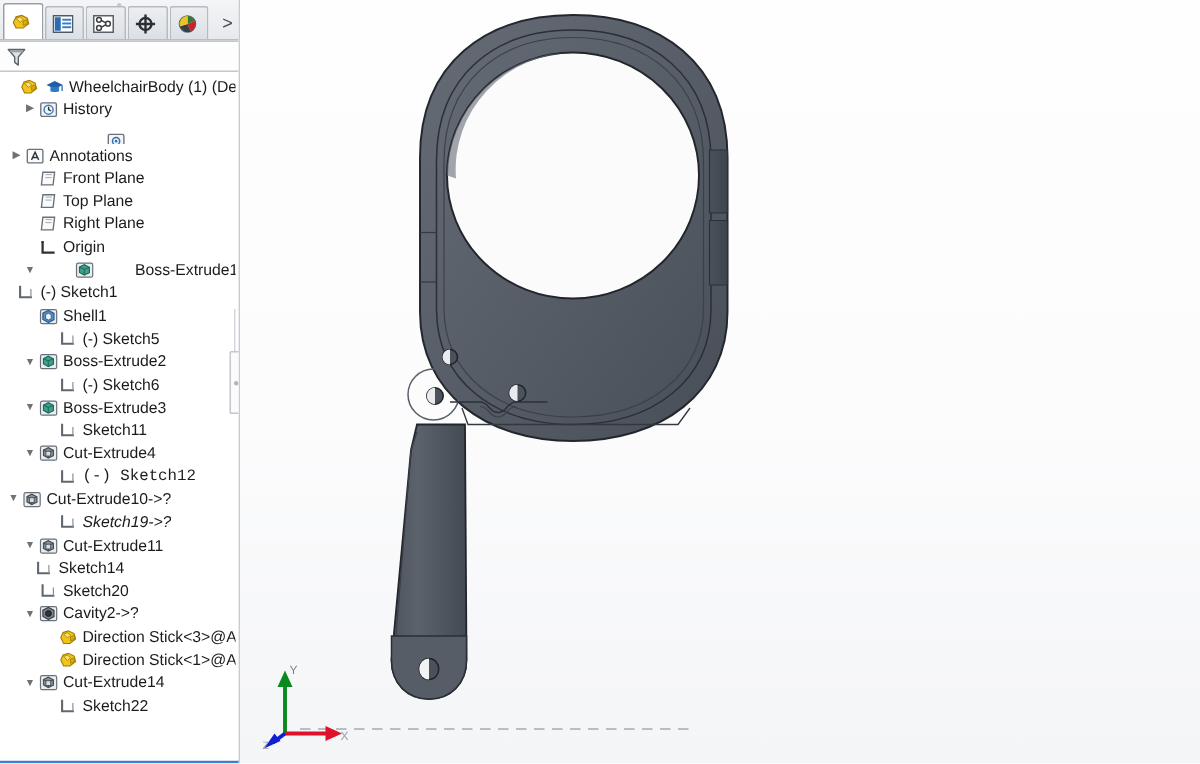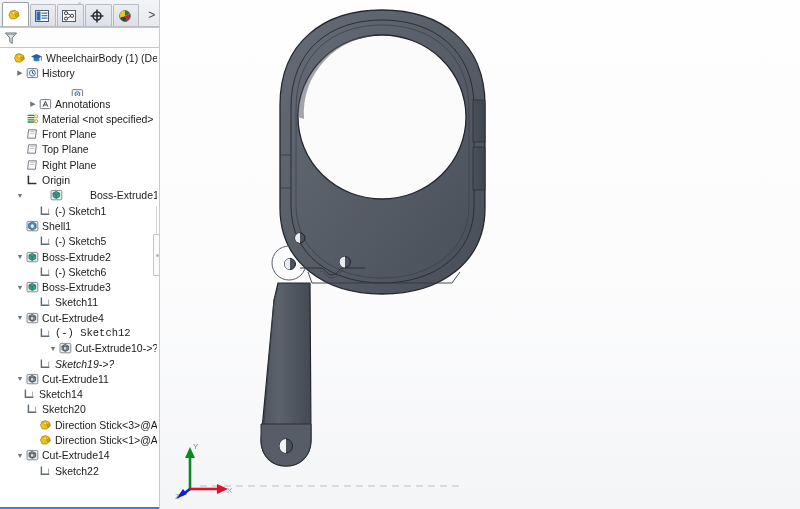--- a/index.html
+++ b/index.html
@@ -284,45 +284,34 @@
           <span class="twisty empty">&nbsp;</span>
           <span class="ico">
             <svg width="13" height="12" viewBox="0 0 13 12">
               <rect x="1.2" y="1.6" width="10.4" height="9" rx="1" fill="#f3f5f7" stroke="#6a7078" stroke-width="0.9"></rect>
               <circle cx="6.4" cy="6.1" r="2.4" fill="none" stroke="#2f6fb8" stroke-width="1"></circle>
               <circle cx="6.4" cy="6.1" r="0.9" fill="#2f6fb8"></circle>
             </svg>
           </span>
           <span class="lbl">Sensors</span>
         </div>
-        <div class="row" style="padding-left: 28px;">
+        <div class="row" style="padding-left: 6px;">
           <span class="twisty">▶</span>
           <span class="ico">
             <svg width="13" height="12" viewBox="0 0 13 12">
               <rect x="1.2" y="1.6" width="10.4" height="9" rx="1" fill="#fafbfc" stroke="#6a7078" stroke-width="0.9"></rect>
               <path d="M4 8.6 L6.4 3.4 L8.8 8.6 M5 7 L7.8 7" stroke="#2b3036" stroke-width="0.9" fill="none"></path>
             </svg>
           </span>
           <span class="lbl">Annotations</span>
         </div>
         <div class="row" style="padding-left: 15px;">
           <span class="twisty empty">&nbsp;</span>
           <span class="ico">
             <svg width="13" height="12" viewBox="0 0 13 12">
-              <path d="M1.6 2.4 L8.4 2.4 M1.6 4.6 L8.4 4.6 M1.6 6.8 L8.4 6.8 M1.6 9 L8.4 9" stroke="#2f8a3a" stroke-width="1.3"></path>
-              <circle cx="10.2" cy="3.4" r="1.5" fill="none" stroke="#caa010" stroke-width="1"></circle>
-              <circle cx="10.2" cy="8.2" r="1.5" fill="none" stroke="#caa010" stroke-width="1"></circle>
-            </svg>
-          </span>
-          <span class="lbl">Material &lt;not specified&gt;</span>
-        </div>
-        <div class="row" style="padding-left: 15px;">
-          <span class="twisty empty">&nbsp;</span>
-          <span class="ico">
-            <svg width="13" height="12" viewBox="0 0 13 12">
               <path d="M2.6 1.8 L10.4 1.8 L9.4 10.2 L1.6 10.2 Z" fill="#f9fafb" stroke="#6a7078" stroke-width="0.9"></path>
               <path d="M4.4 3.4 L8.6 3.4 M4.2 5.4 L8.4 5.4" stroke="#9aa0a8" stroke-width="0.6"></path>
             </svg>
           </span>
           <span class="lbl">Front Plane</span>
         </div>
         <div class="row" style="padding-left: 15px;">
           <span class="twisty empty">&nbsp;</span>
           <span class="ico">
             <svg width="13" height="12" viewBox="0 0 13 12">
@@ -356,21 +345,21 @@
           <span class="twisty">▼</span>
           <span class="ico">
             <svg width="13" height="12" viewBox="0 0 13 12">
               <rect x="1" y="1.4" width="10.8" height="9.4" rx="1.2" fill="#e9eef1" stroke="#6a7078" stroke-width="0.8"></rect>
               <path d="M3 7.6 L3 4 L6.2 2.4 L9.6 4.2 L9.6 7.8 L6.2 9.4 Z" fill="#3fa08c" stroke="#1e6a5c" stroke-width="0.8"></path>
               <path d="M3 4 L6.2 5.6 L9.6 4.2 M6.2 5.6 L6.2 9.4" fill="none" stroke="#1e6a5c" stroke-width="0.7"></path>
             </svg>
           </span>
           <span class="lbl">Boss-Extrude1</span>
         </div>
-        <div class="row" style="padding-left: 28px;">
+        <div class="row" style="">
           <span class="twisty empty">&nbsp;</span>
           <span class="ico">
             <svg width="13" height="12" viewBox="0 0 13 12">
               <path d="M2.4 2.2 L2.4 9.2 L9.6 9.2" fill="none" stroke="#5f6870" stroke-width="1.4" stroke-linecap="square"></path>
               <path d="M9.6 9.2 L9.6 3.6" fill="none" stroke="#8a9099" stroke-width="0.8"></path>
             </svg>
           </span>
           <span class="lbl">(-) Sketch1</span>
         </div>
         <div class="row" style="padding-left: 15px;">
@@ -451,21 +440,21 @@
         <div class="row" style="padding-left: 28px; font-family: Liberation Mono, monospace;">
           <span class="twisty empty">&nbsp;</span>
           <span class="ico">
             <svg width="13" height="12" viewBox="0 0 13 12">
               <path d="M2.4 2.2 L2.4 9.2 L9.6 9.2" fill="none" stroke="#5f6870" stroke-width="1.4" stroke-linecap="square"></path>
               <path d="M9.6 9.2 L9.6 3.6" fill="none" stroke="#8a9099" stroke-width="0.8"></path>
             </svg>
           </span>
           <span class="lbl">(-) Sketch12</span>
         </div>
-        <div class="row" style="padding-left: 4px; margin-left: 44px;">
+        <div class="row" style="padding-left: 4px;">
           <span class="twisty">▼</span>
           <span class="ico">
             <svg width="13" height="12" viewBox="0 0 13 12">
               <rect x="1" y="1.4" width="10.8" height="9.4" rx="1.2" fill="#e9eef1" stroke="#6a7078" stroke-width="0.8"></rect>
               <path d="M3 7.6 L3 4 L6.2 2.4 L9.6 4.2 L9.6 7.8 L6.2 9.4 Z" fill="#8a9199" stroke="#474d55" stroke-width="0.8"></path>
               <path d="M3 4 L6.2 5.6 L9.6 4.2 M6.2 5.6 L6.2 9.4" fill="none" stroke="#474d55" stroke-width="0.7"></path>
               <rect x="4.6" y="4.8" width="3.2" height="3.2" fill="#d8dde2" stroke="#474d55" stroke-width="0.6"></rect>
             </svg>
           </span>
           <span class="lbl">Cut-Extrude10-&gt;?</span>
@@ -504,20 +493,31 @@
         </div>
         <div class="row" style="padding-left: 15px;">
           <span class="twisty empty">&nbsp;</span>
           <span class="ico">
             <svg width="13" height="12" viewBox="0 0 13 12">
               <path d="M2.4 2.2 L2.4 9.2 L9.6 9.2" fill="none" stroke="#5f6870" stroke-width="1.4" stroke-linecap="square"></path>
               <path d="M9.6 9.2 L9.6 3.6" fill="none" stroke="#8a9099" stroke-width="0.8"></path>
             </svg>
           </span>
           <span class="lbl">Sketch20</span>
+        </div>
+        <div class="row" style="padding-left: 15px;">
+          <span class="twisty">▼</span>
+          <span class="ico">
+            <svg width="13" height="12" viewBox="0 0 13 12">
+              <rect x="1" y="1.4" width="10.8" height="9.4" rx="1.2" fill="#e9eef1" stroke="#6a7078" stroke-width="0.8"></rect>
+              <path d="M2.6 8 L2.6 3.8 L6.3 2 L10 3.9 L10 8.1 L6.3 10 Z" fill="#7f868e" stroke="#3d434a" stroke-width="0.8"></path>
+              <circle cx="6.3" cy="6" r="2" fill="#2e3238" stroke="#1c2025" stroke-width="0.6"></circle>
+            </svg>
+          </span>
+          <span class="lbl">Cavity2-&gt;?</span>
         </div>
         <div class="row" style="padding-left: 28px;">
           <span class="twisty empty">&nbsp;</span>
           <span class="ico">
             <svg width="13" height="12" viewBox="0 0 13 12">
               <path d="M1.5 6 L3 2.6 L6.6 1.6 L10.4 3.4 L11.4 7 L7.6 10 L3.4 10 Z" fill="#f2c419" stroke="#9c7a08" stroke-width="0.7"></path>
               <path d="M3.4 3.6 L6.2 2.8 L8 4.6 L6 6.3 Z" fill="#fae07a" stroke="#9c7a08" stroke-width="0.5"></path>
               <path d="M8 5.5 L10.6 4.6 L10.6 7.3 L8 8.2 Z" fill="#dfa90f" stroke="#9c7a08" stroke-width="0.5"></path>
             </svg>
           </span>

